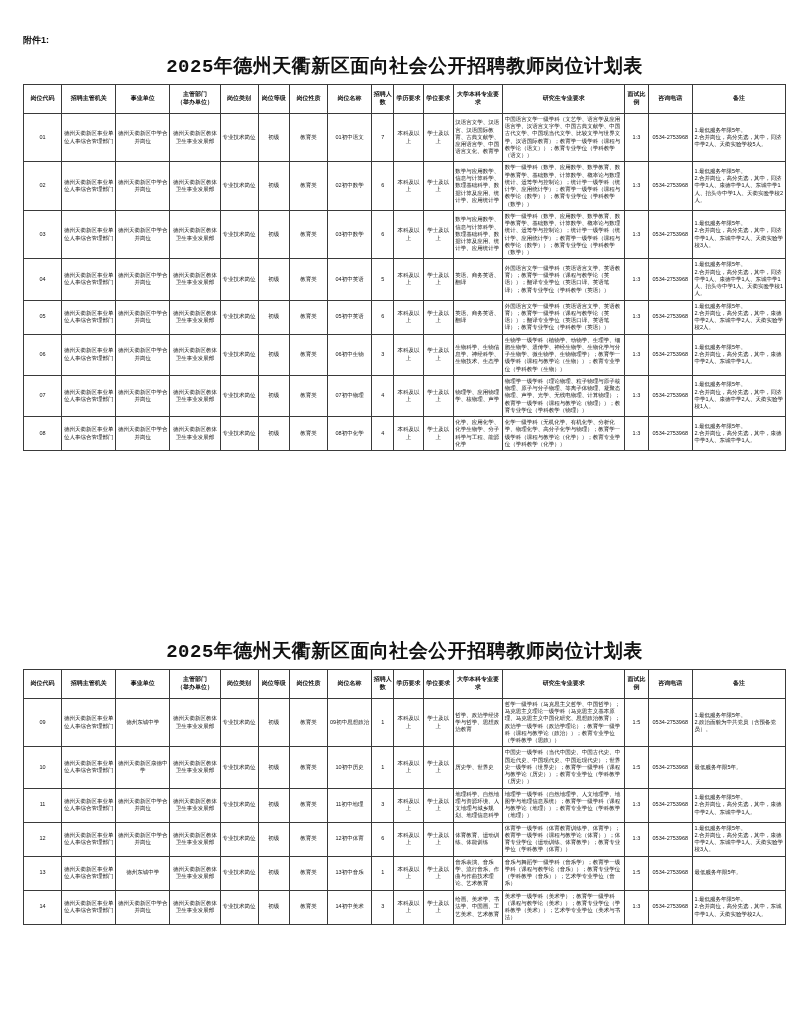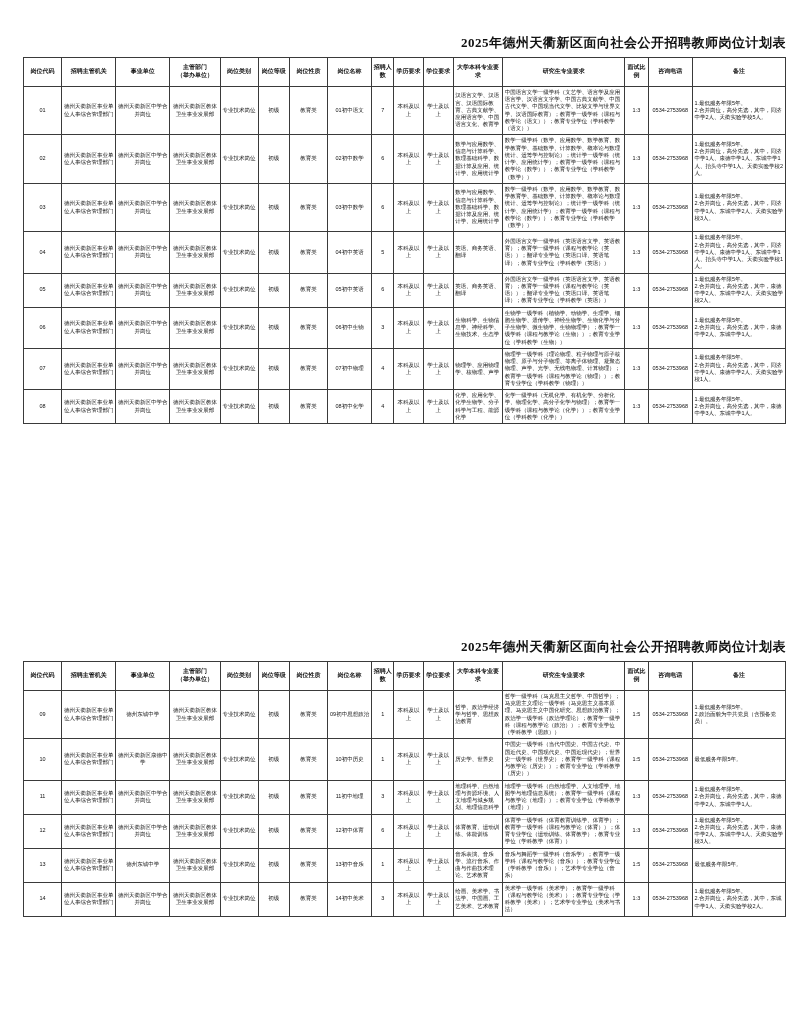--- a/index.html
+++ b/index.html
@@ -7,22 +7,22 @@
     width:800px;height:1027px;position:relative;background:#f2f2f2;
     font-family:"Liberation Sans","DejaVu Sans",sans-serif;color:#111;
     overflow:hidden;
   }
   .sheet{position:absolute;left:0;top:0;width:800px;height:1027px;background:#ffffff;}
   .section{position:absolute;left:23px;right:14px;}
   .section1{top:34px;}
   .section2{top:638px;}
   .attachment{font-size:9px;font-weight:bold;margin:0 0 6px 0;}
   .doc-title{
-    text-align:right;font-size:13px;font-weight:bold;margin:0 0 5px 0;
-    font-family:Liberation Serif, serif;letter-spacing:.5px;
+    text-align:center;font-size:19px;font-weight:bold;margin:0 0 5px 0;
+    font-family:Liberation Mono, monospace;letter-spacing:.5px;
   }
   table.plan{
     width:100%;border-collapse:collapse;table-layout:fixed;
   }
   table.plan th,table.plan td{
     border:1px solid #3a3a3a;
     font-size:5.5px;line-height:1.32;
     padding:2px 1.5px;
     text-align:center;vertical-align:middle;
     word-break:break-all;white-space:pre-line;
@@ -33,20 +33,21 @@
   col.c5{width:5.0%}col.c6{width:4.1%}col.c7{width:5.0%}col.c8{width:5.8%}
   col.c9{width:2.9%}col.c10{width:3.9%}col.c11{width:3.9%}col.c12{width:6.5%}
   col.c13{width:16.0%}col.c14{width:3.1%}col.c15{width:5.8%}col.c16{width:12.2%}
 </style>
 </head>
 <body>
 
 <div class="sheet">
 
   <div class="section section1">
+    <p class="attachment">附件1:</p>
     <h1 class="doc-title">2025年德州天衢新区面向社会公开招聘教师岗位计划表</h1>
     <table class="plan">
       <colgroup>
         <col class="c1">
           <col class="c2">
           <col class="c3">
           <col class="c4">
         <col class="c5">
           <col class="c6">
           <col class="c7">

